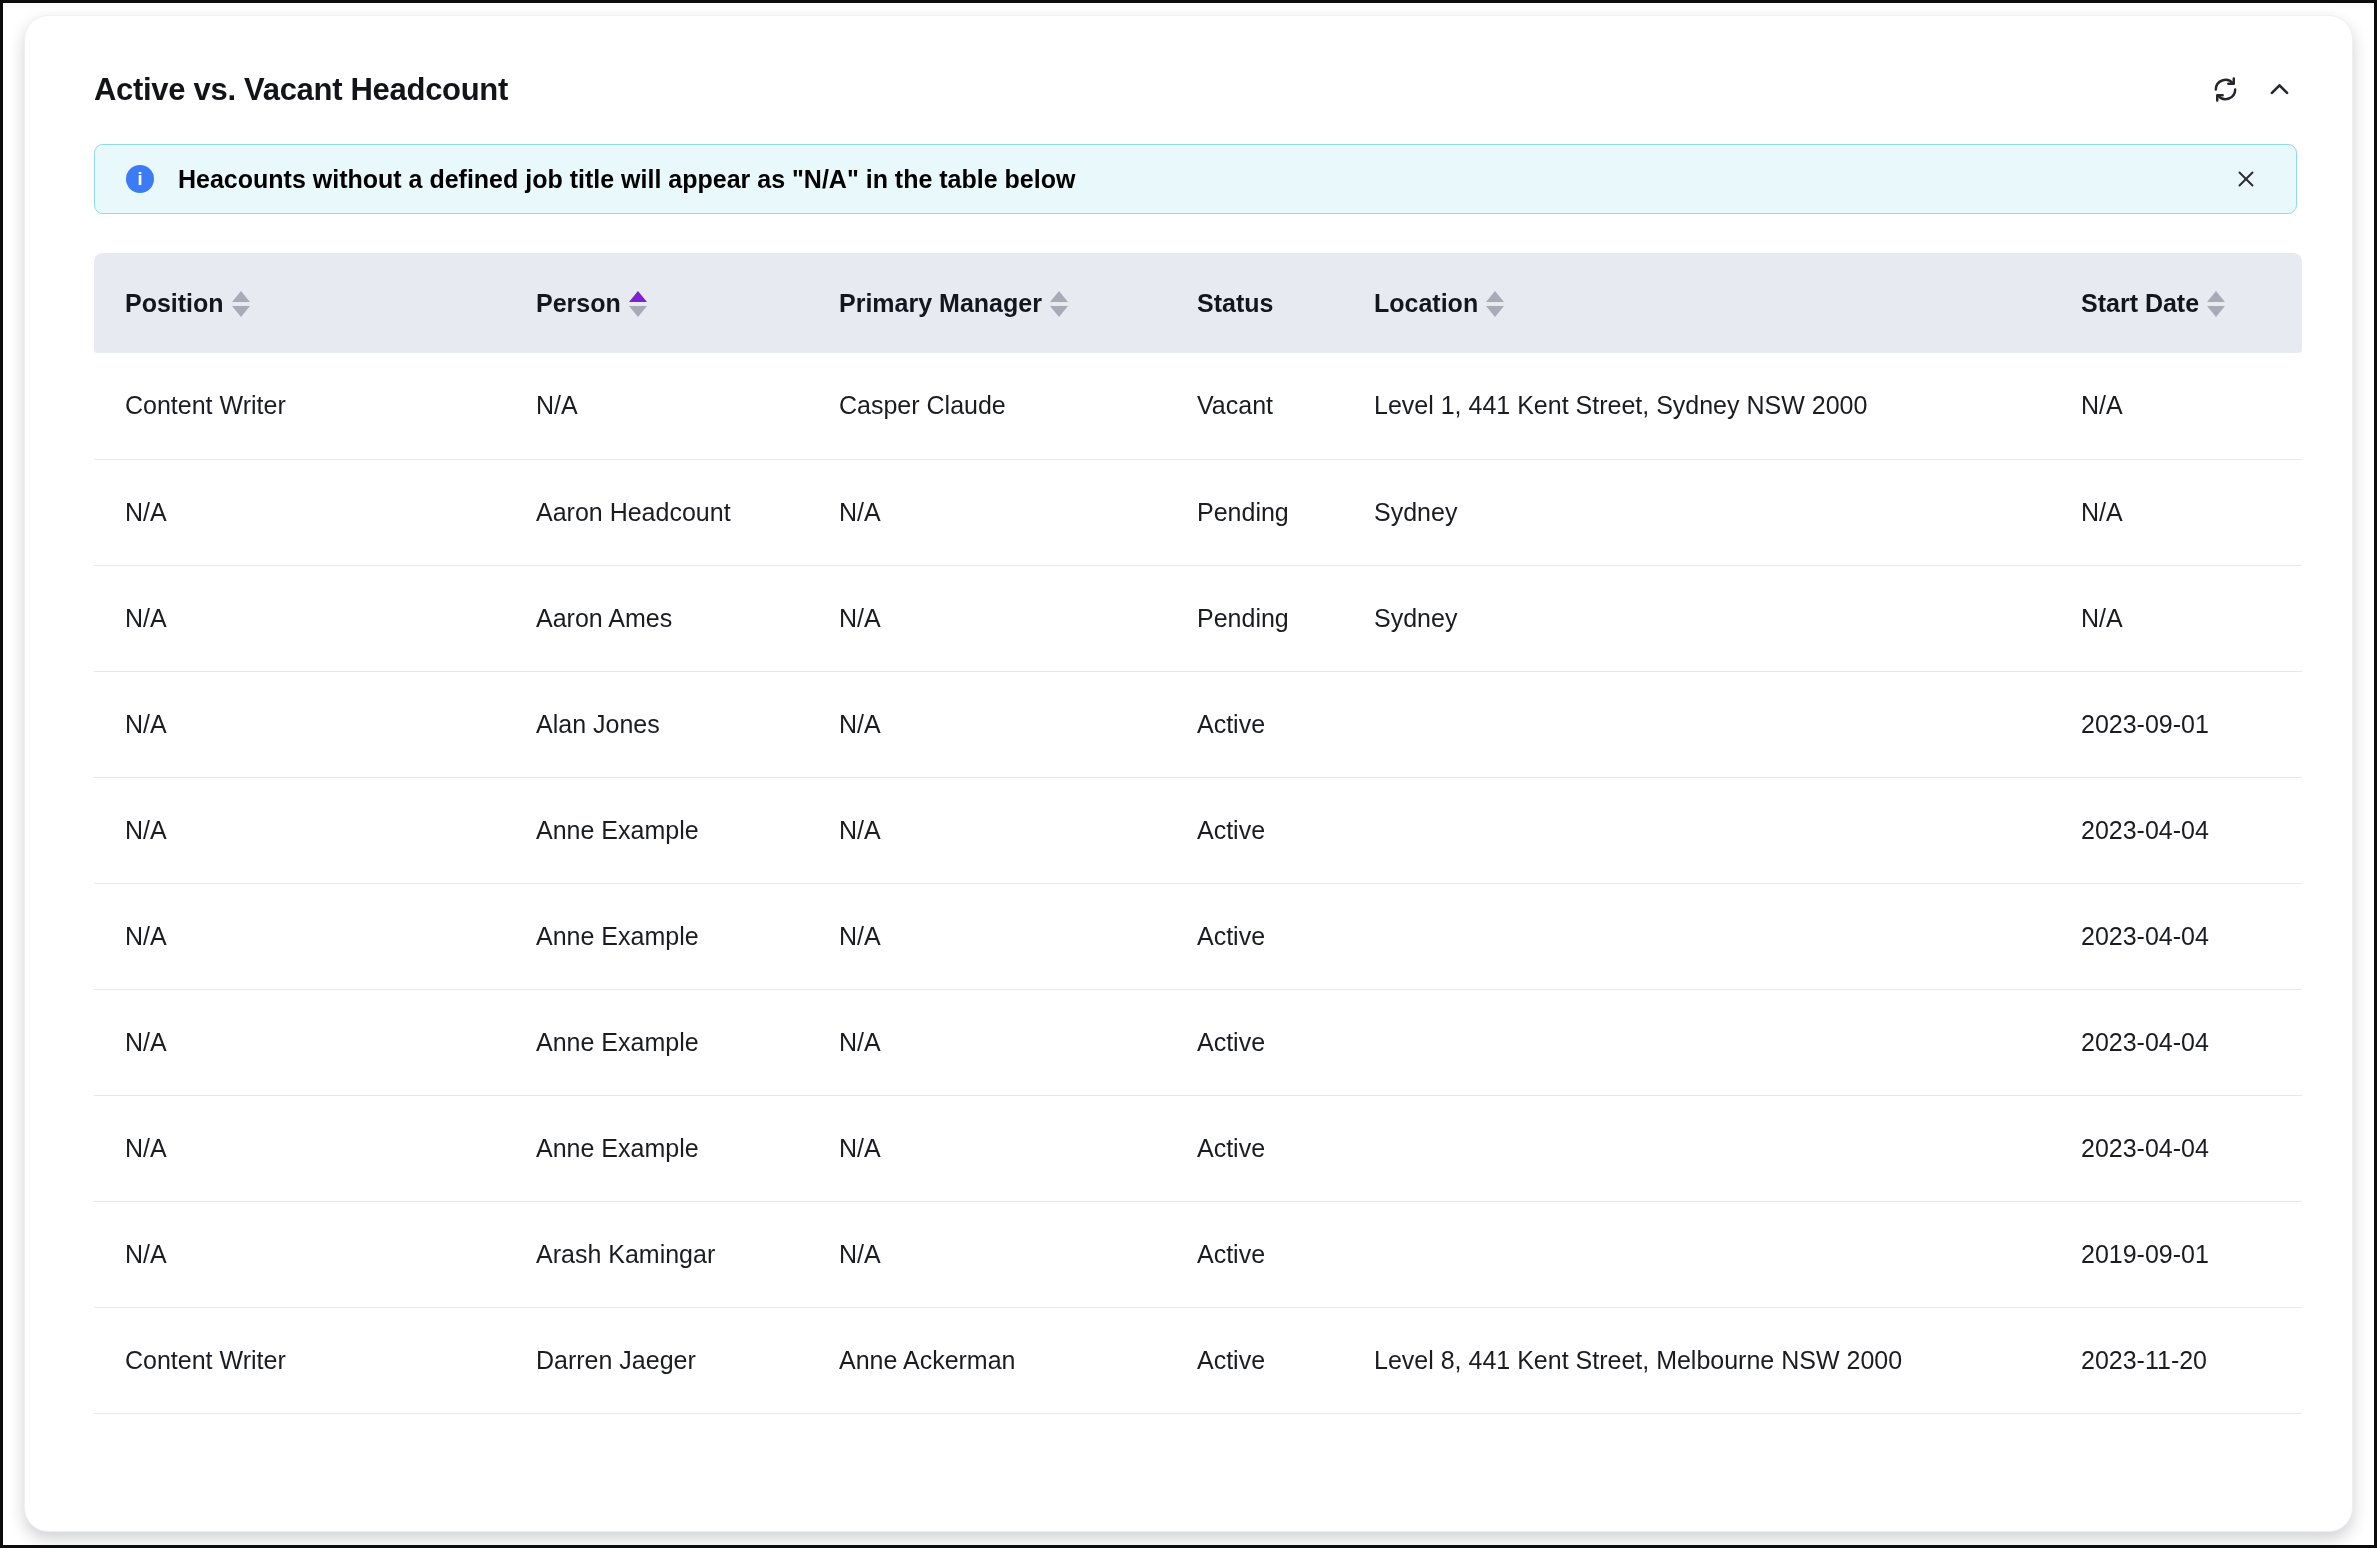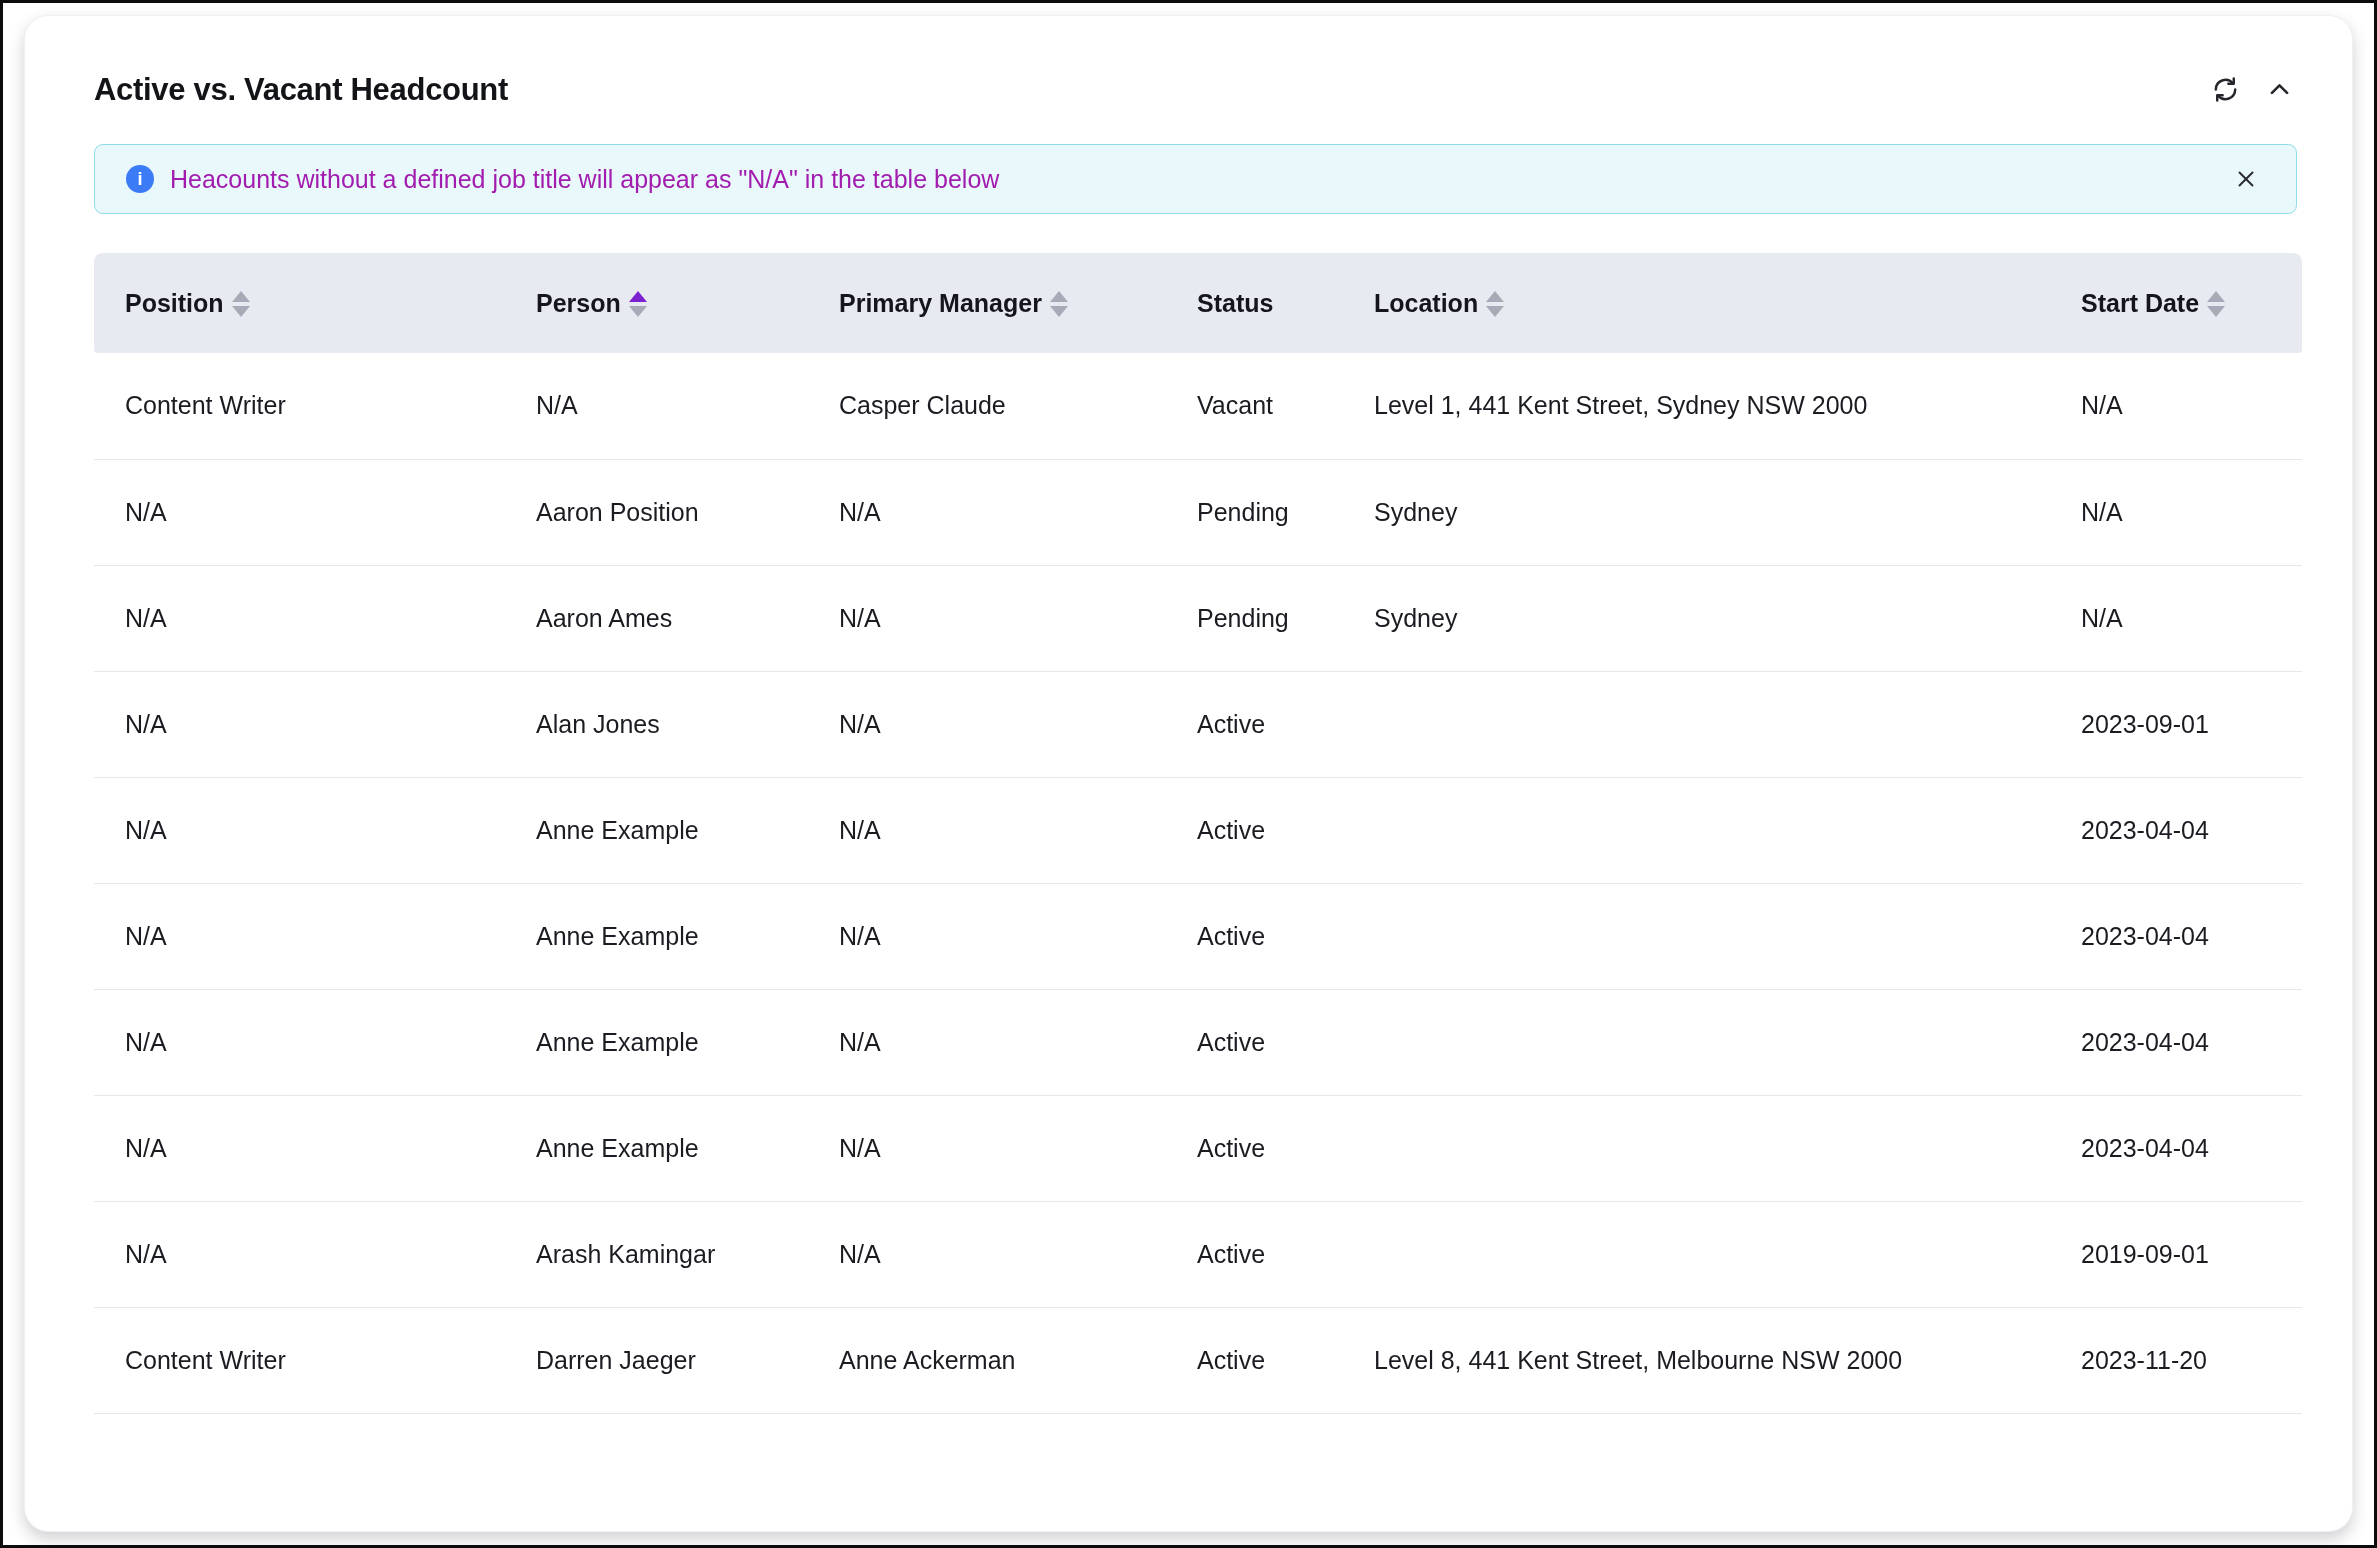--- a/index.html
+++ b/index.html
@@ -65,24 +65,25 @@
     background: var(--info-bg, #3b7cf6);
     color: #ffffff;
     font-size: 18.3px;
     font-weight: 700;
     display: flex;
     align-items: center;
     justify-content: center;
     line-height: 1;
   }
   .banner-text {
-    margin-left: 16px;
+    margin-left: 24px;
     font-size: 25px;
-    color: #a21caf;
+    color: #000000;
     flex: 1 1 auto;
+    font-weight: bold;
   }
   .banner-close {
     flex: 0 0 auto;
     display: inline-flex;
     align-items: center;
     justify-content: center;
     width: 31px; height: 31px;
     cursor: pointer;
   }
   
@@ -218,21 +219,21 @@
           <tr>
             <td>Content Writer</td>
             <td>N/A</td>
             <td>Casper Claude</td>
             <td>Vacant</td>
             <td>Level 1, 441 Kent Street, Sydney NSW 2000</td>
             <td>N/A</td>
           </tr>
           <tr>
             <td>N/A</td>
-            <td>Aaron Position</td>
+            <td>Aaron Headcount</td>
             <td>N/A</td>
             <td>Pending</td>
             <td>Sydney</td>
             <td>N/A</td>
           </tr>
           <tr>
             <td>N/A</td>
             <td>Aaron Ames</td>
             <td>N/A</td>
             <td>Pending</td>

